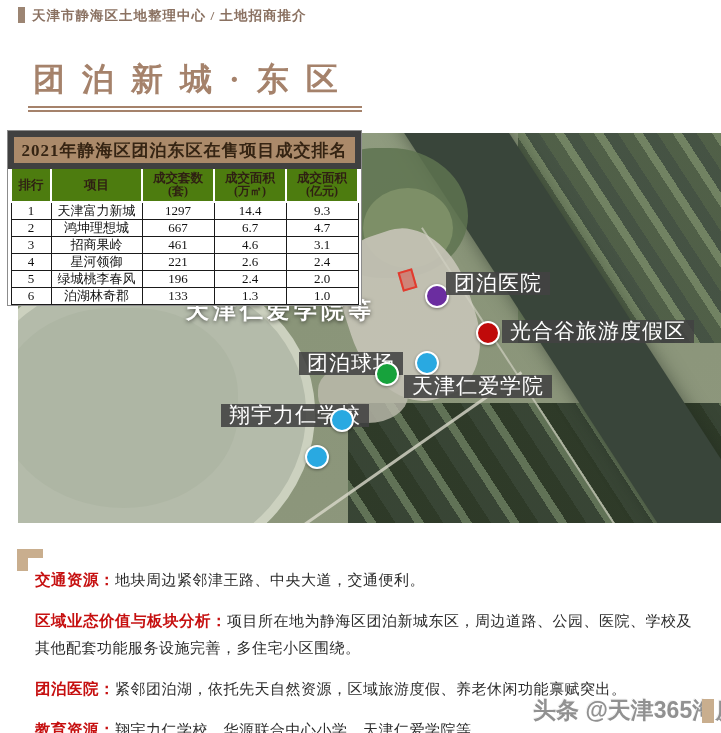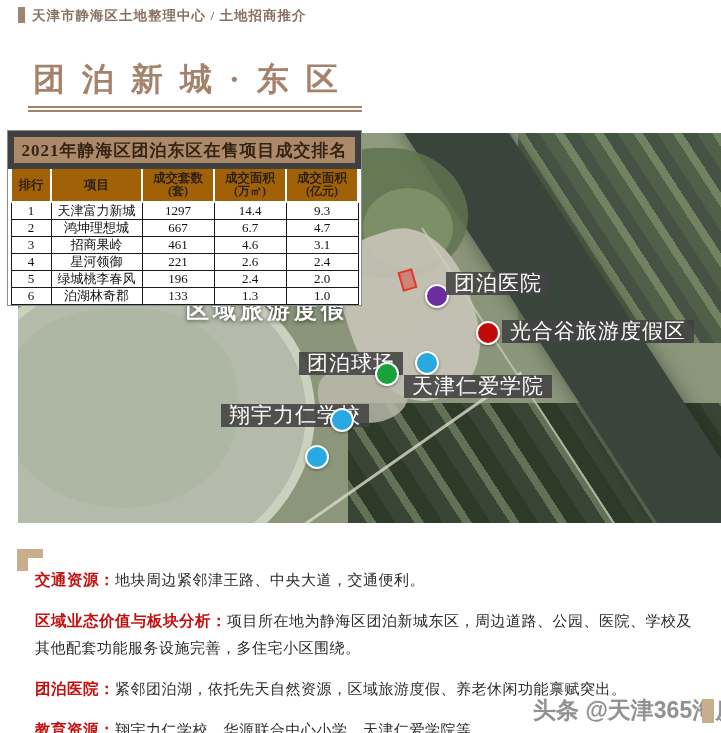--- a/index.html
+++ b/index.html
@@ -55,21 +55,21 @@
        box-shadow:0 1px 3px rgba(0,0,0,.4);box-sizing:content-box;}
   .site-rect{left:382px;top:137px;width:11px;height:16px;border:2px solid #e23b2e;
              background:rgba(224,60,50,.45);transform:rotate(-16deg);}
 
   
   .sales-table{position:absolute;left:8px;top:131px;width:347px;border-collapse:collapse;
                table-layout:fixed;background:#fff;box-shadow:0 0 0 1px #8c8c8c;}
   .sales-table th,.sales-table td{text-align:center;vertical-align:middle;padding:0;}
   .tbl-title th{background:#ab8a6a;color:#352413;font-size:17px;font-weight:bold;
                 height:26px;letter-spacing:1px;border:6px solid #404040;}
-  .tbl-head th{background:#a16207;color:#2f2013;font-size:12.5px;font-weight:bold;
+  .tbl-head th{background:#4d7c0f;color:#2f2013;font-size:12.5px;font-weight:bold;
                height:32px;line-height:1.15;border:2px solid #fff;}
   .tbl-head th .c2{display:block;font-size:12px;}
   .sales-table tbody td{border:1px solid #1a1a1a;font-size:13px;color:#111;height:16px;
                         line-height:16px;background:#fff;}
   .col-rank{width:40px;} .col-proj{width:91px;} .col-n{width:72px;}
 
   
   .corner-decor{position:absolute;left:17px;top:549px;width:26px;height:22px;
                 border-left:11px solid #c9ae8e;border-top:9px solid #c9ae8e;box-sizing:border-box;}
   .analysis{position:absolute;left:35px;top:566px;width:664px;}
@@ -106,21 +106,21 @@
     <div class="river"></div>
     <div class="lake"></div>
     <div class="lake-inner"></div>
     <div class="golf"></div>
     <div class="golf2"></div>
     <div class="urban"></div>
     <div class="urban2"></div>
     <div class="road"></div>
     <div class="road2"></div>
 
-    <div class="map-caption">区域旅游度假</div>
+    <div class="map-caption">天津仁爱学院等</div>
 
     <div class="site-rect"></div>
 
     <div class="dot" style="left: 407px; top: 151px; background-color: rgb(107, 45, 160);"></div>
     <div class="map-label" style="left:428px;top:139px;">团泊医院</div>
 
     <div class="dot" style="left: 458px; top: 188px; background-color: rgb(192, 10, 10);"></div>
     <div class="map-label" style="left:484px;top:187px;">光合谷旅游度假区</div>
 
     <div class="map-label" style="left:281px;top:219px;">团泊球场</div>

